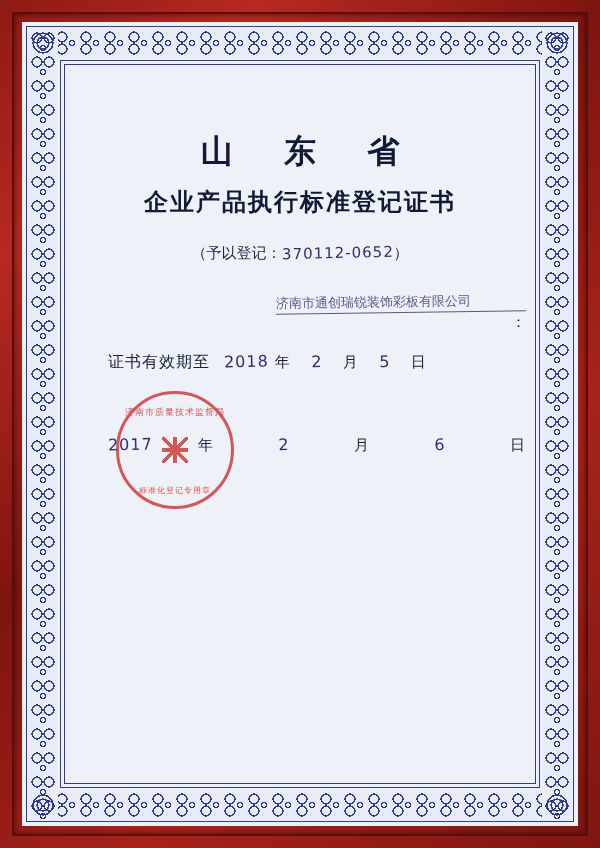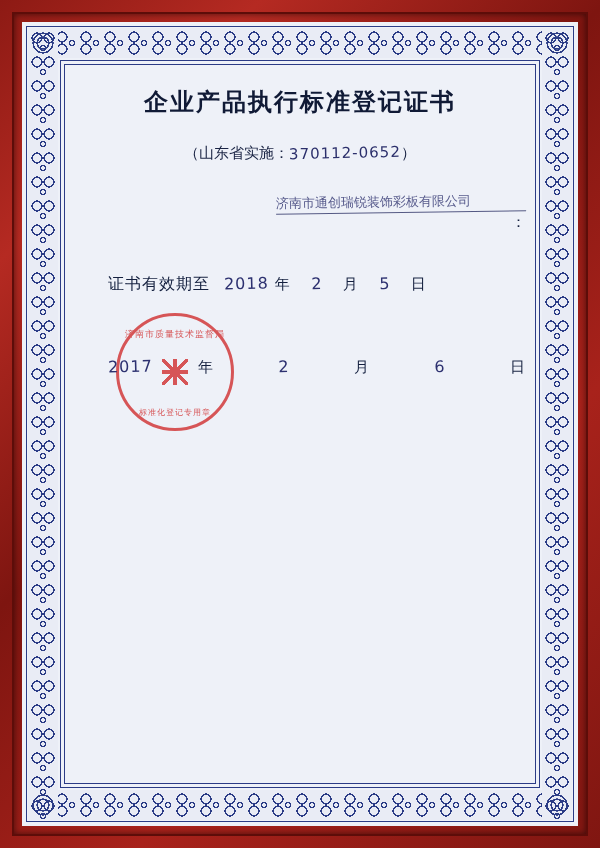--- a/index.html
+++ b/index.html
@@ -173,21 +173,21 @@
     margin-top: 22px;
     font-size: 17px;
     line-height: 2.1;
     text-align: justify;
     letter-spacing: 1px;
     color: #15203f;
   }
   .body-text .indent { display: inline-block; width: 34px; }
 
   .valid-line {
-    margin-top: 42px;
+    margin-top: 20px;
     margin-left: 34px;
     font-size: 16px;
     display: flex;
     align-items: baseline;
     letter-spacing: 1px;
   }
   .valid-line .label { margin-right: 14px; }
   .hand {
     font-family: "DejaVu Sans", sans-serif;
     color: #2d3170;
@@ -262,25 +262,26 @@
     <div class="band right"></div>
     <div class="corner tl"></div>
     <div class="corner tr"></div>
     <div class="corner bl"></div>
     <div class="corner br"></div>
     <div class="frameline inner"></div>
     <div class="frameline inner2"></div>
 
     <div class="content">
 
+      <div class="title-main">山 东 省</div>
 
       <div class="title-sub">企业产品执行标准登记证书</div>
 
       <div class="cert-no">
-        <span class="paren">（山东省实施：</span><span class="handwrite">370112-0652</span><span class="paren">）</span>
+        <span class="paren">（予以登记：</span><span class="handwrite">370112-0652</span><span class="paren">）</span>
       </div>
 
       <div class="company-line">
         <span class="company-name">济南市通创瑞锐装饰彩板有限公司</span>
         <span class="colon">：</span>
       </div>
 
 
       <div class="valid-line">
         <span class="label">证书有效期至</span>

